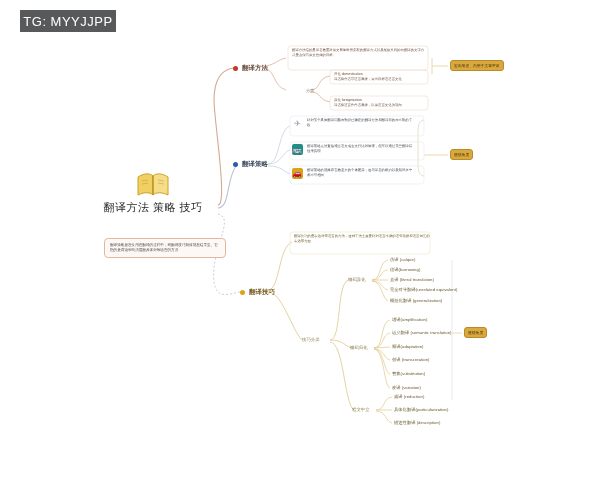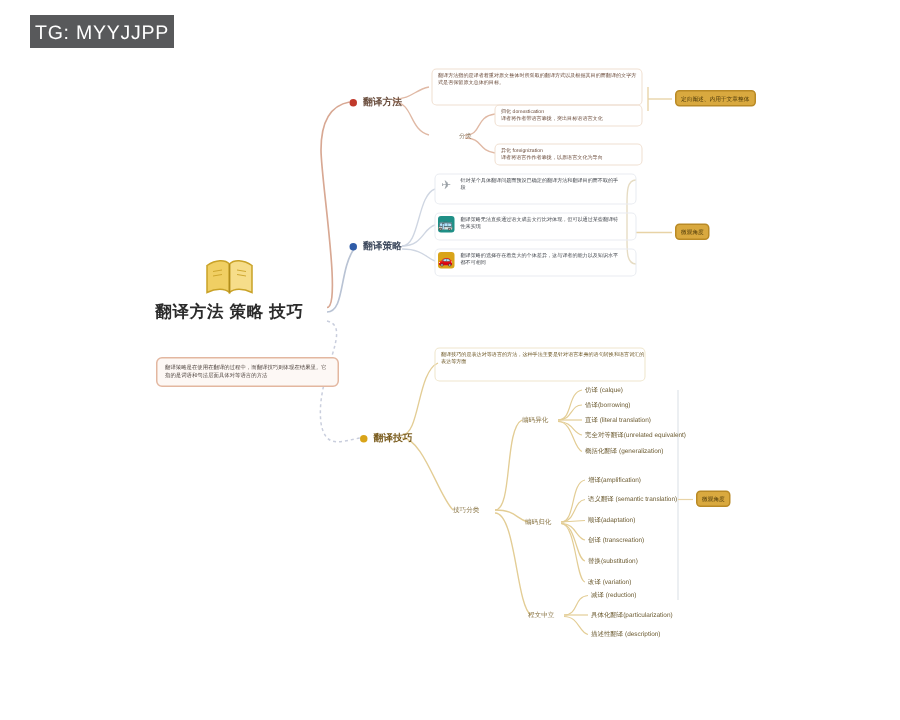--- a/index.html
+++ b/index.html
@@ -26,21 +26,21 @@
   
   #links{position:absolute;left:0;top:0;width:600px;height:480px;}
 
   
   .node{position:absolute;box-sizing:border-box;}
 
   
   #root-title{
     left:88px;top:200px;width:130px;
     text-align:center;
-    font-size:11px;font-weight:bold;color:#2b2b2b;
+    font-size:11px;font-weight:normal;color:#2b2b2b;
     letter-spacing:.5px;
   }
   #root-icon{
     left:136px;top:172px;width:34px;height:26px;
   }
 
   
   #root-note{
     left:104px;top:238px;width:122px;
     border:1px solid #e3b7a0;

